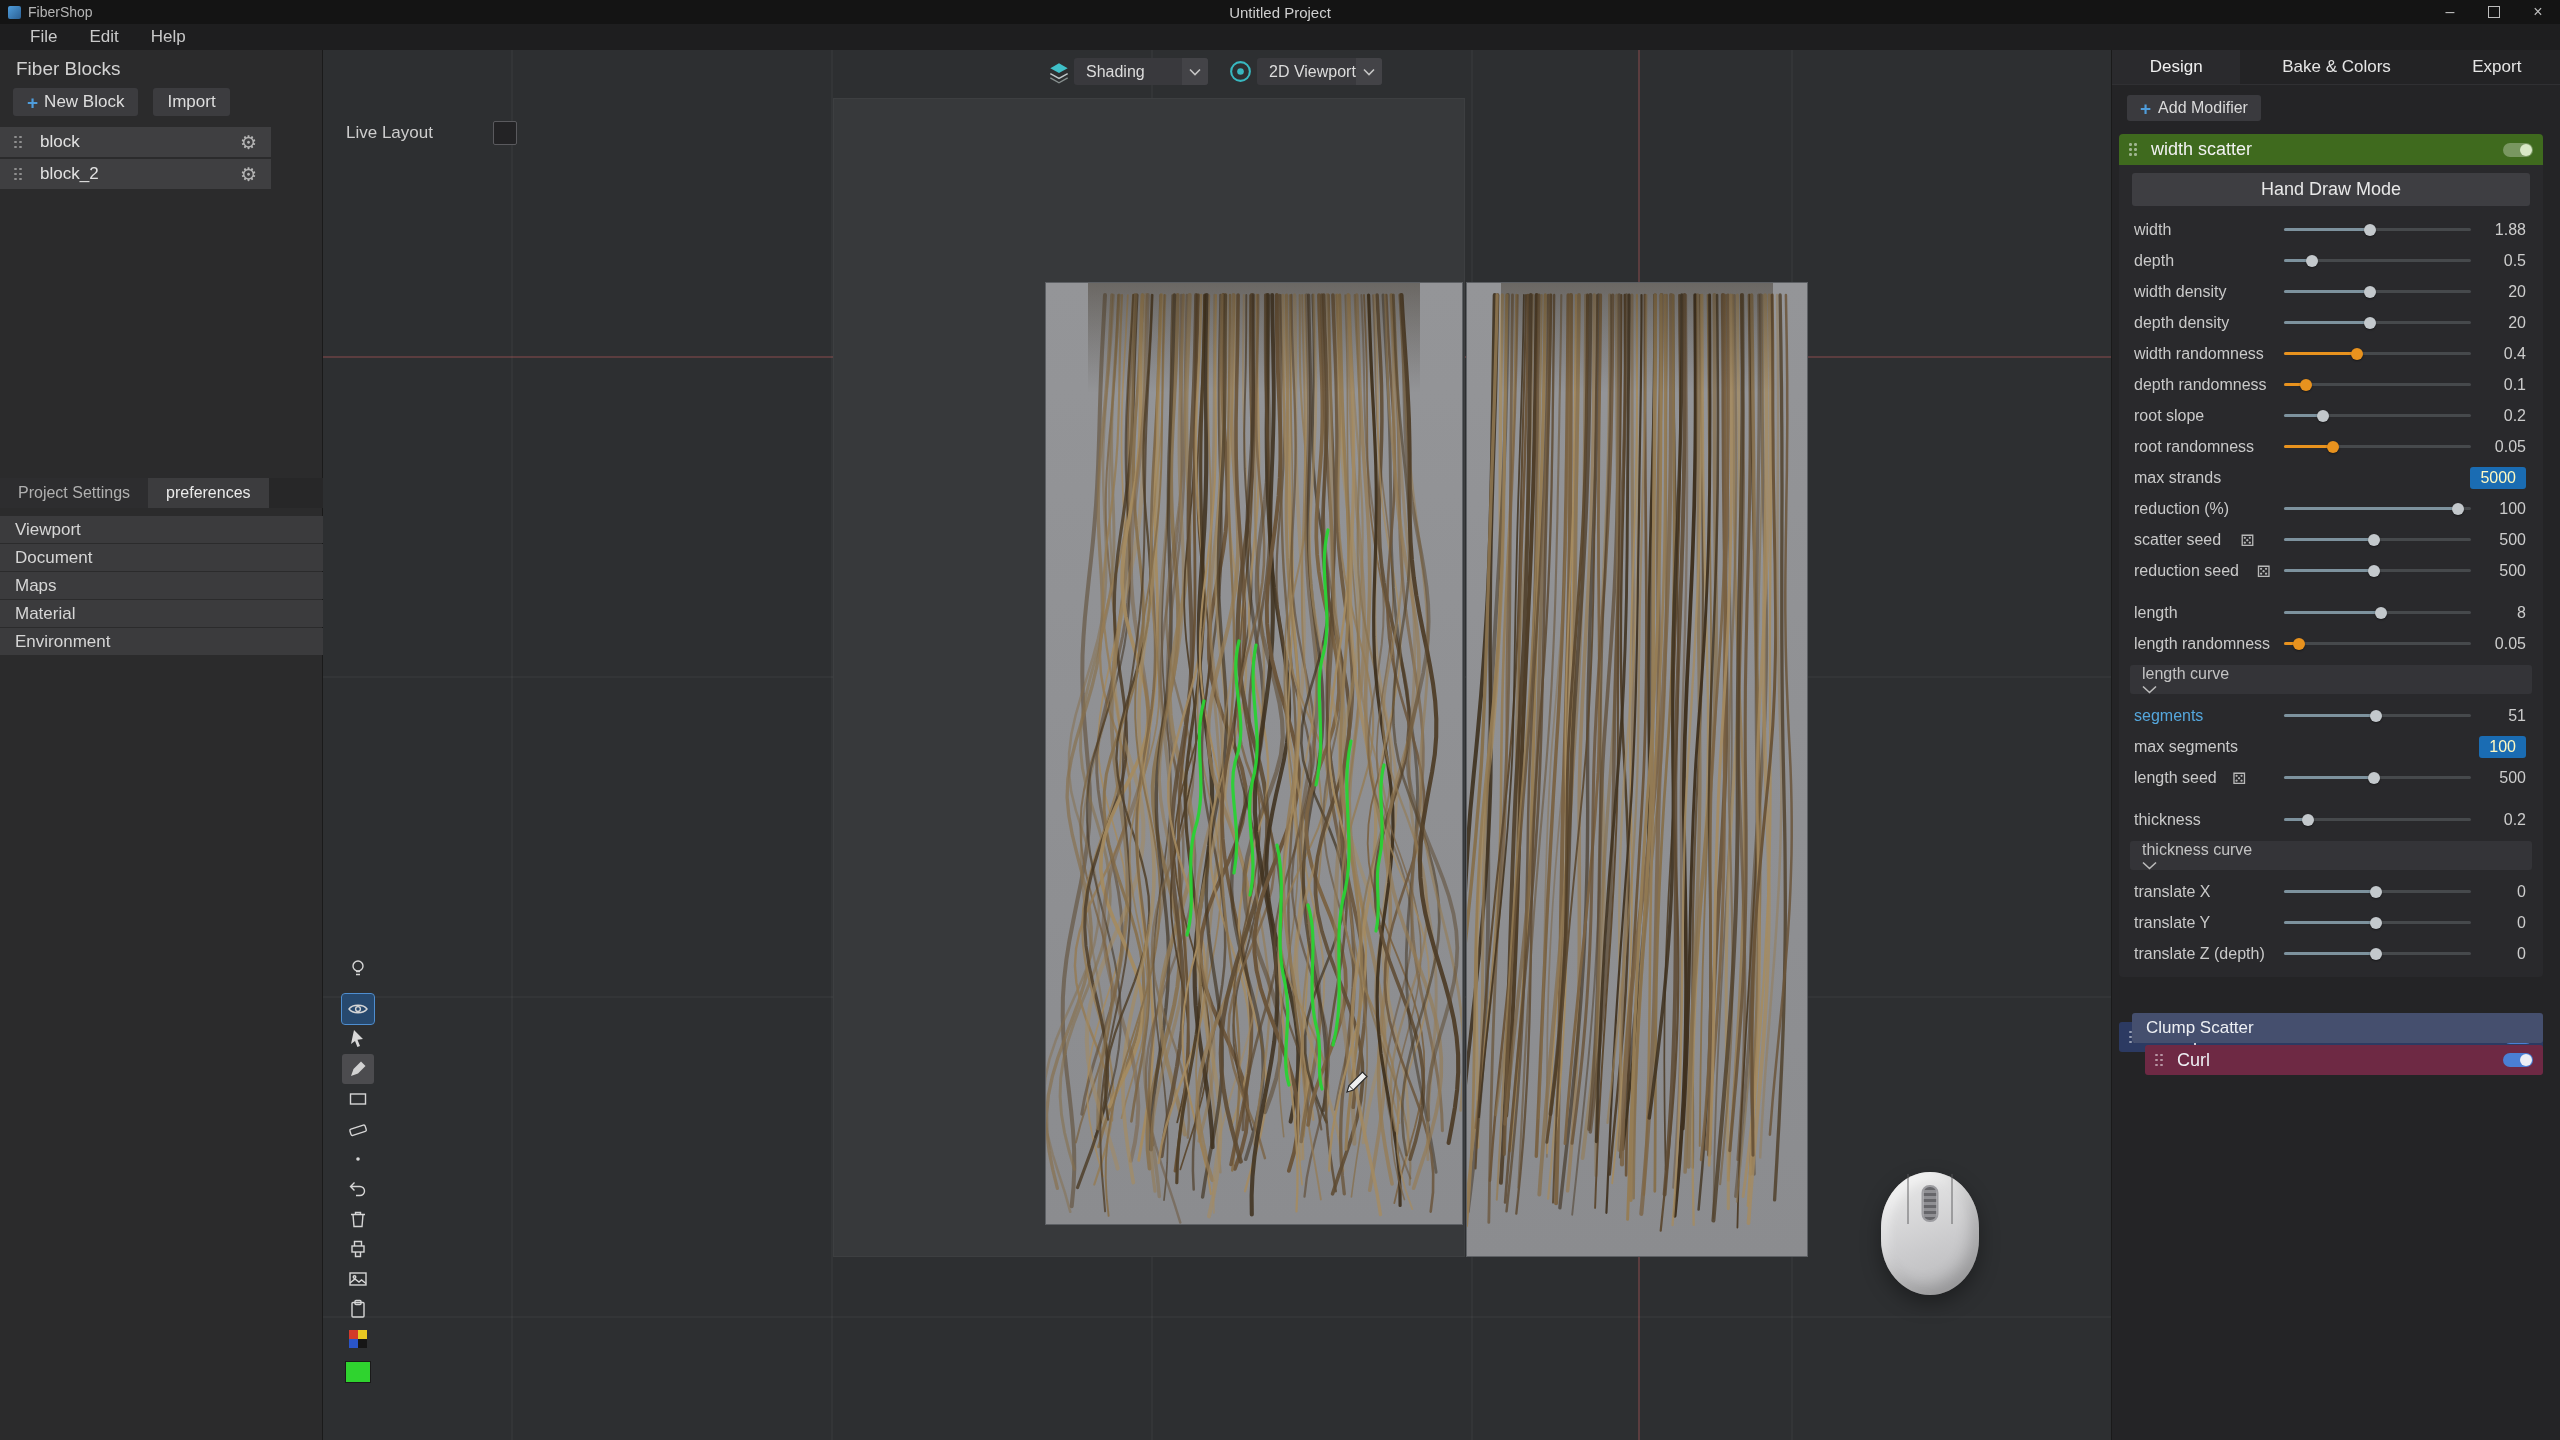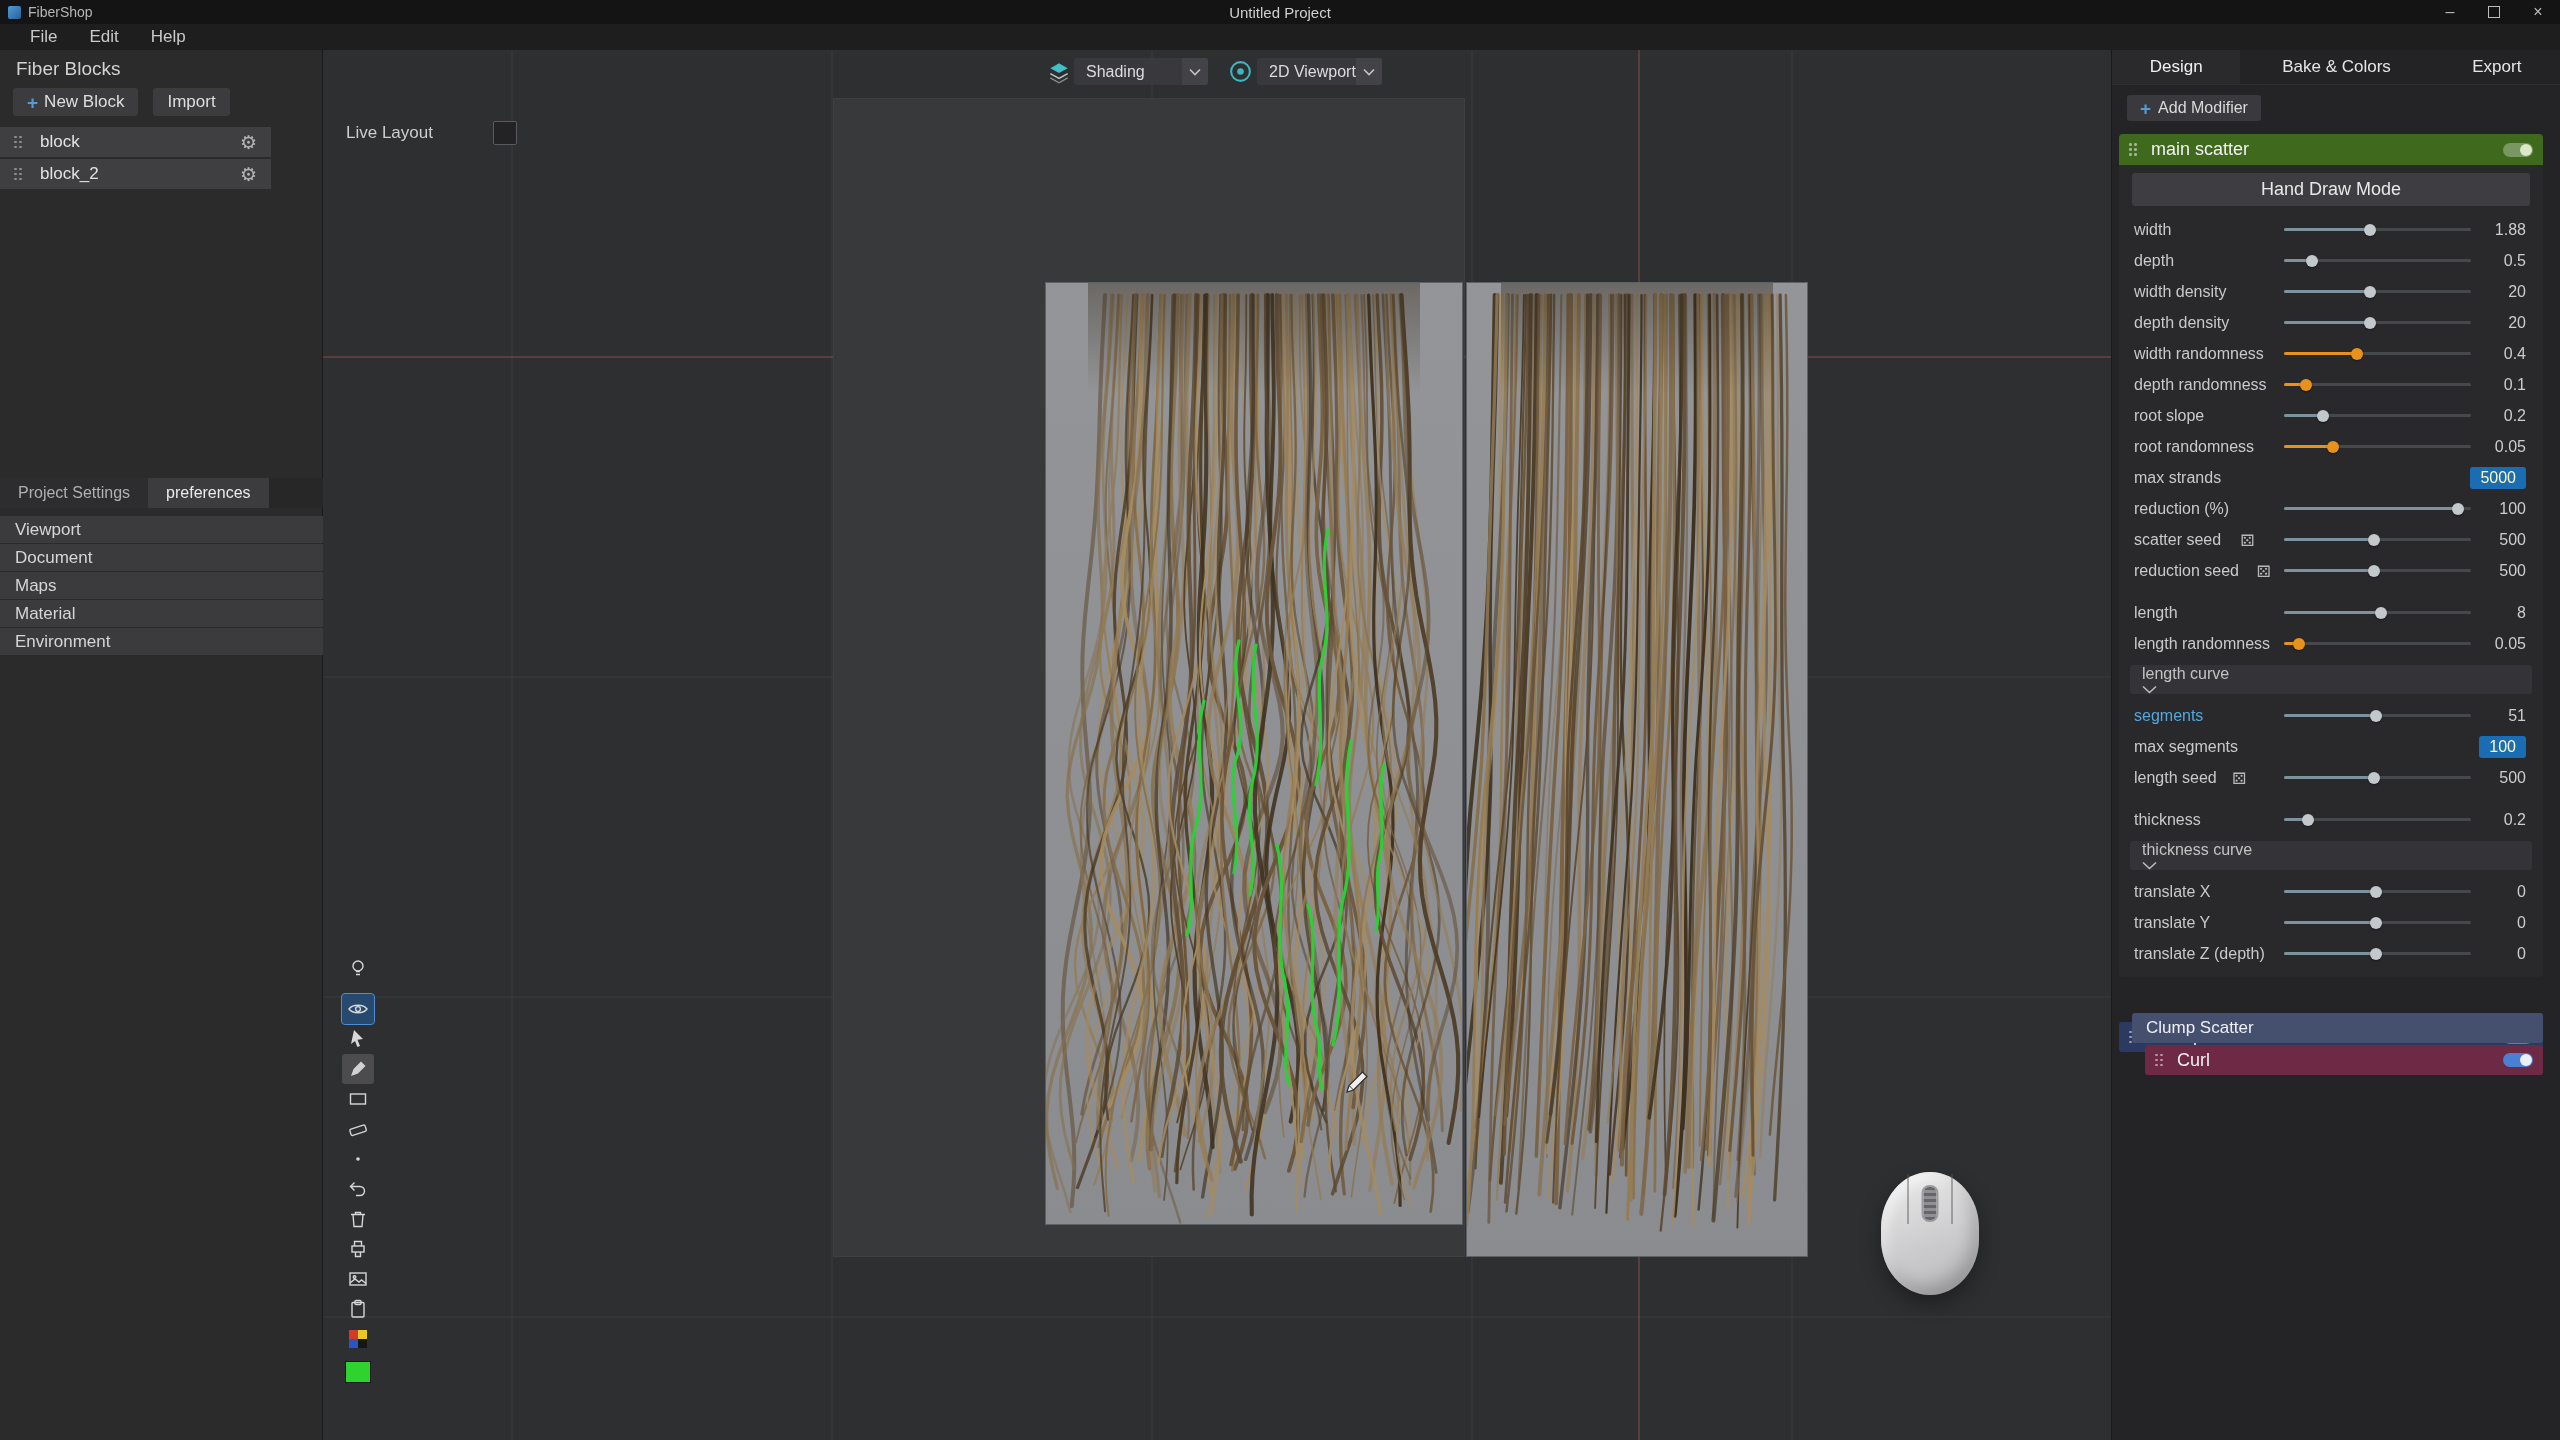--- a/index.html
+++ b/index.html
@@ -553,21 +553,21 @@
         <span class="rp-tab">Bake &amp; Colors</span>
         <span class="rp-tab">Export</span>
       </div>
     <span id="add-modifier">
       <span class="plus">+</span>
         <span>Add Modifier</span>
     </span>
 
     <div class="mod-header" id="main-scatter-header" style="background: rgb(63, 106, 30);">
       <span class="grip"></span>
-      <span class="mod-name">main scatter</span>
+      <span class="mod-name">width scatter</span>
       <span class="toggle on" id="main-scatter-toggle" style="background:rgba(255,255,255,0.30);">
           <span class="knob" style="background:#d9e8c6;"></span>
         </span>
     </div>
 
     <div class="mod-body">
       <div id="hand-draw">Hand Draw Mode</div>
       <div id="mod-rows">
           <div class="param-row">
             <span class="p-label">width</span>

